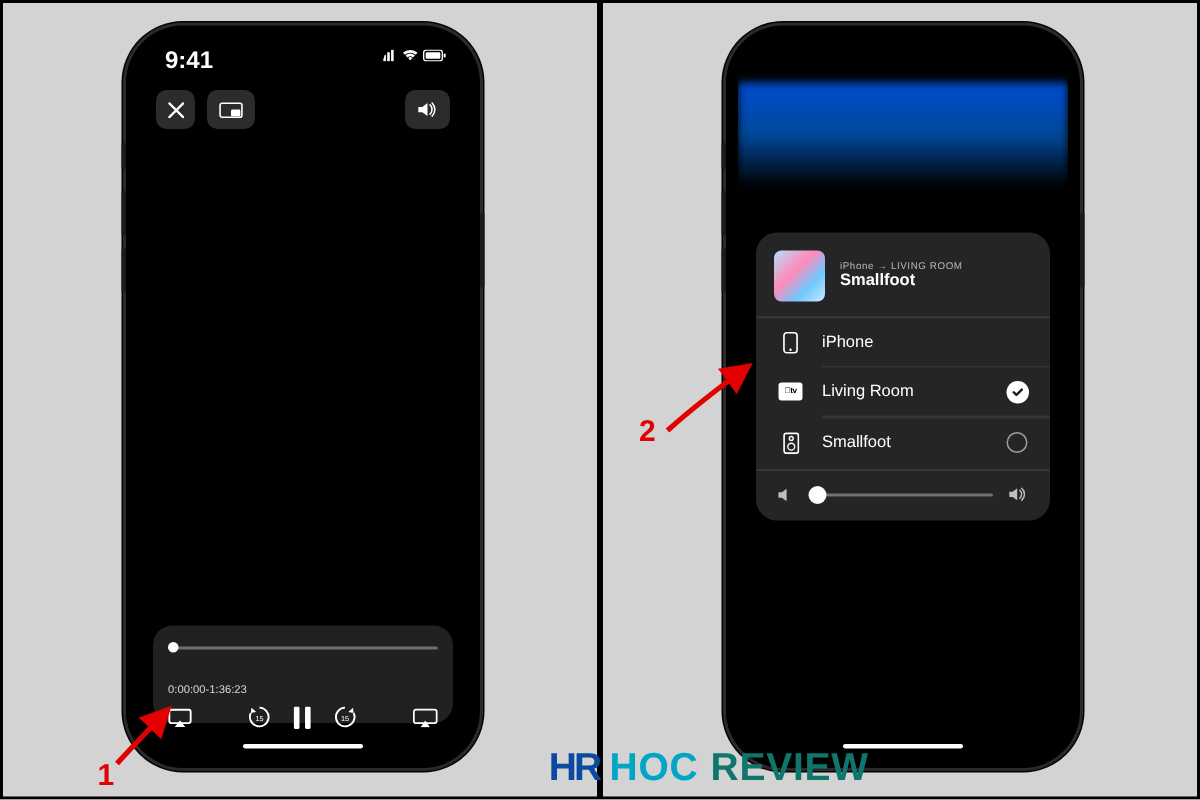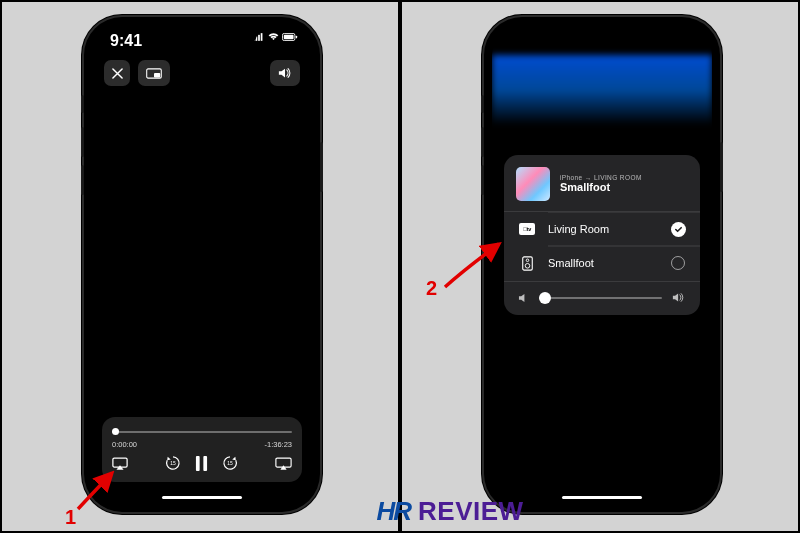--- a/index.html
+++ b/index.html
@@ -120,24 +120,23 @@
   }
   .scrub-knob {
     position: absolute;
     left: 0; top: 3px;
     width: 7px; height: 7px;
     background: #fff;
     border-radius: 50%;
   }
   .time-row {
     display: flex;
-    justify-content: space-between;
     font-size: 7.5px;
     color: rgba(255,255,255,0.8);
-    margin-top: 3px;
+    margin-top: 18px;
   }
   .player-row {
     display: flex;
     align-items: center;
     justify-content: space-between;
     margin-top: 6px;
   }
   .player-row .center {
     display: flex;
     align-items: center;
@@ -265,23 +264,23 @@
     bottom: 6px;
     left: 50%;
     transform: translateX(-16%);
     display: flex;
     align-items: center;
     font-family: Arial, sans-serif;
     font-weight: 700;
     font-size: 26px;
     z-index: 60;
   }
-  .wm-hr { color: #0b4aa0; letter-spacing: -2px; font-style: italic; }
+  .wm-hr { color: #0b4aa0; letter-spacing: -2px; }
   .wm-hoc { color: #00a6c4; margin-left: 7px; letter-spacing: 0.5px; }
-  .wm-review { color: #4c1d95; margin-left: 8px; letter-spacing: 0.5px; }
+  .wm-review { color: #0f766e; margin-left: 8px; letter-spacing: 0.5px; }
 </style>
 </head>
 <body>
 
 <div class="frame frame-left">
   <div class="phone">
     <div class="side-btn mute"></div>
     <div class="side-btn vol-up"></div>
     <div class="side-btn vol-dn"></div>
     <div class="side-btn power"></div>
@@ -403,20 +402,30 @@
       <div class="sheet">
         <div class="now-playing">
           <div class="np-art"></div>
           <div class="np-meta">
             <div class="np-route">iPhone → LIVING ROOM</div>
             <div class="np-title">Smallfoot</div>
           </div>
         </div>
         <div class="divider-h"></div>
 
+        <div class="dev-row">
+          <span class="dev-icon">
+            <svg width="10" height="15" viewBox="0 0 11 16">
+                <rect x="0.7" y="0.7" width="9.6" height="14.6" rx="2" fill="none" stroke="#fff" stroke-width="1.2"></rect>
+                <circle cx="5.5" cy="13.2" r="0.9" fill="#fff"></circle>
+              </svg>
+          </span>
+          <span class="dev-label">iPhone</span>
+          <span class="dev-state"></span>
+        </div>
         <div class="dev-sep"></div>
 
         <div class="dev-row">
           <span class="dev-icon">
             <span class="atv-badge" title="tv">tv</span>
           </span>
           <span class="dev-label">Living Room</span>
           <span class="dev-state">
             <span class="radio-check">
                 <svg width="9" height="9" viewBox="0 0 10 10">
@@ -468,14 +477,15 @@
           <path d="M0 0 L6 3 L0 6 Z" fill="#e20000"></path>
         </marker>
       </defs>
     <path d="M8 50 Q 28 32 62 7" stroke="#e20000" stroke-width="3.5" fill="none" marker-end="url(#ah2)"></path>
   </svg>
   <span class="arrow-label" style="left:24px; top:275px;">2</span>
 </div>
 
 <div class="watermark">
   <span class="wm-hr">HR</span>
+  <span class="wm-hoc">HOC</span>
   <span class="wm-review">REVIEW</span>
 </div>
 
 </body></html>

